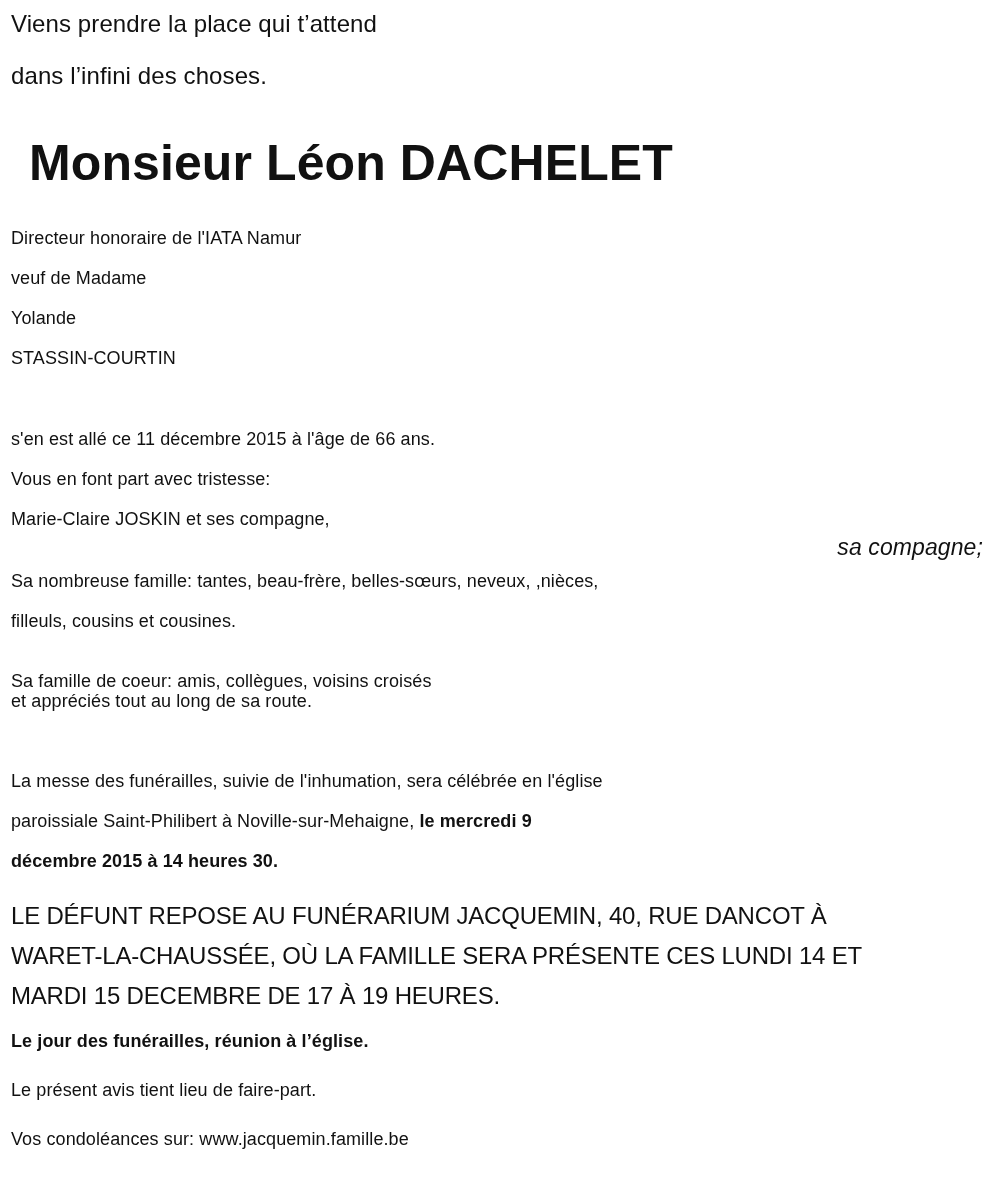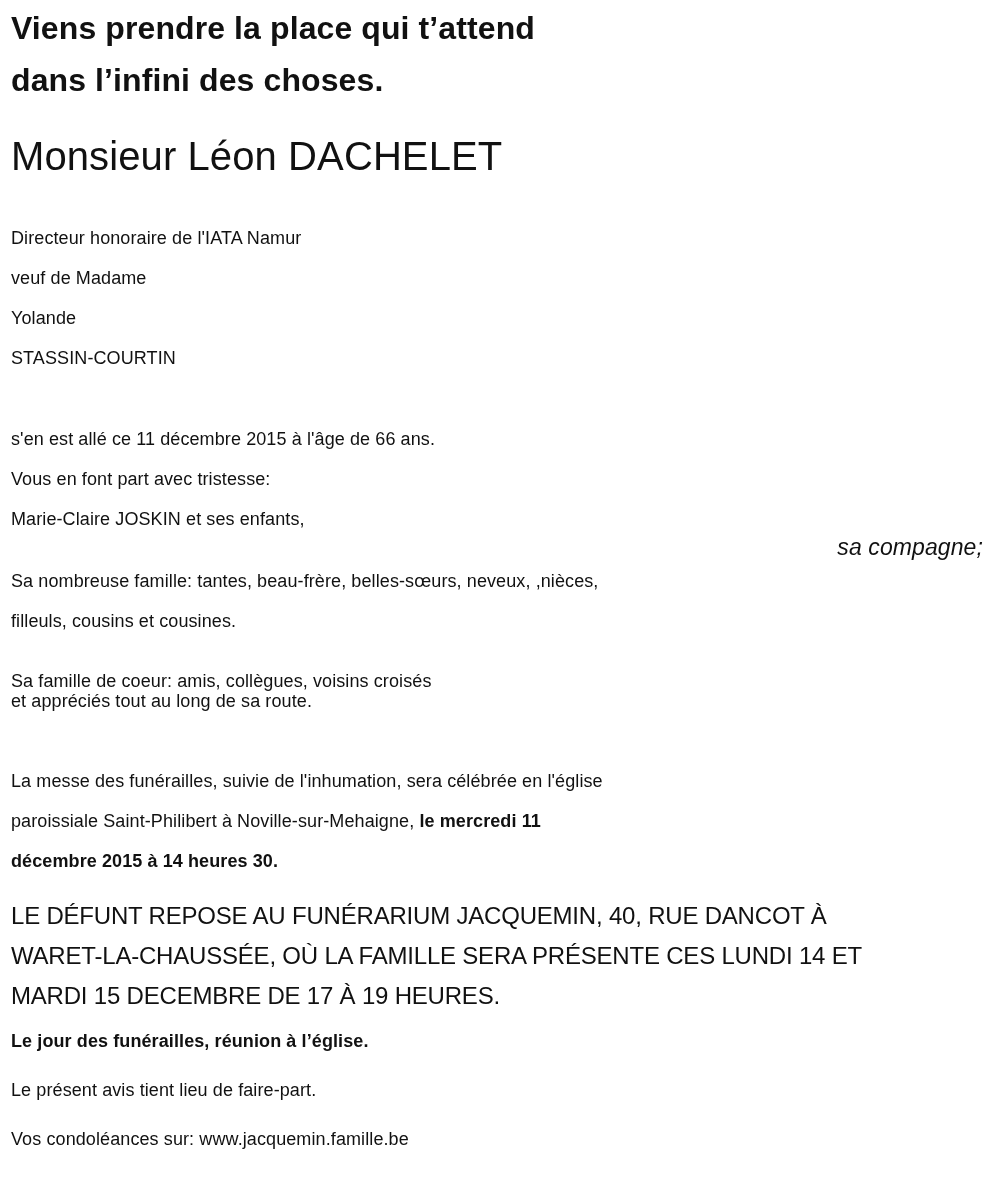--- a/index.html
+++ b/index.html
@@ -4,52 +4,52 @@
   <style>
     html, body { margin: 0; padding: 0; background: #ffffff; }
     body {
       width: 1000px; height: 1179px; overflow: hidden;
       font-family: "Liberation Sans", sans-serif;
       color: #111111;
       position: relative;
     }
     .doc { position: absolute; left: 11px; top: 0; width: 980px; }
     .line { position: absolute; left: 0; white-space: nowrap; font-size: 18px; letter-spacing: 0.1px; }
-    .epi { font-weight: bold; font-size: 32px; }
-    .title { font-weight: normal; font-size: 40px; }
+    .epi { font-weight: normal; font-size: 24px; }
+    .title { font-weight: bold; font-size: 50px; margin-left: 18px; }
     .bold { font-weight: bold; }
     .caps { font-weight: normal; font-size: 24px; letter-spacing: -0.2px; }
     .right-italic { position: absolute; right: 8px; left: auto; font-style: italic; font-size: 23px; }
   </style>
 </head>
 <body>
 
 <div class="doc">
   <div class="line epi" style="top:10px">Viens prendre la place qui t’attend</div>
   <div class="line epi" style="top:62px">dans l’infini des choses.</div>
 
   <div class="line title" style="top:134px">Monsieur Léon DACHELET</div>
 
   <div class="line" style="top:228px">Directeur honoraire de l'IATA Namur</div>
   <div class="line" style="top:268px">veuf de Madame</div>
   <div class="line" style="top:308px">Yolande</div>
   <div class="line" style="top:348px">STASSIN-COURTIN</div>
 
   <div class="line" style="top:429px">s'en est allé ce 11 décembre 2015 à l'âge de 66 ans.</div>
   <div class="line" style="top:469px">Vous en font part avec tristesse:</div>
-  <div class="line" style="top:509px">Marie-Claire JOSKIN et ses enfants,</div>
+  <div class="line" style="top:509px">Marie-Claire JOSKIN et ses compagne,</div>
   <div class="line right-italic" style="top:534px">sa compagne;</div>
   <div class="line" style="top:571px">Sa nombreuse famille: tantes, beau-frère, belles-sœurs, neveux, ,nièces,</div>
   <div class="line" style="top:611px">filleuls, cousins et cousines.</div>
   <div class="line" style="top:671px">Sa famille de coeur: amis, collègues, voisins croisés</div>
   <div class="line" style="top:691px">et appréciés tout au long de sa route.</div>
 
   <div class="line" style="top:771px">La messe des funérailles, suivie de l'inhumation, sera célébrée en l'église</div>
   <div class="line" style="top:811px">
-    <span>paroissiale Saint-Philibert à Noville-sur-Mehaigne, </span><span class="bold">le mercredi 11</span>
+    <span>paroissiale Saint-Philibert à Noville-sur-Mehaigne, </span><span class="bold">le mercredi 9</span>
   </div>
   <div class="line bold" style="top:851px">décembre 2015 à 14 heures 30.</div>
 
   <div class="line caps" style="top:902px">LE DÉFUNT REPOSE AU FUNÉRARIUM JACQUEMIN, 40, RUE DANCOT À</div>
   <div class="line caps" style="top:942px">WARET-LA-CHAUSSÉE, OÙ LA FAMILLE SERA PRÉSENTE CES LUNDI 14 ET</div>
   <div class="line caps" style="top:982px">MARDI 15 DECEMBRE DE 17 À 19 HEURES.</div>
 
   <div class="line bold" style="top:1031px">Le jour des funérailles, réunion à l’église.</div>
   <div class="line" style="top:1080px">Le présent avis tient lieu de faire-part.</div>
   <div class="line" style="top:1129px">

